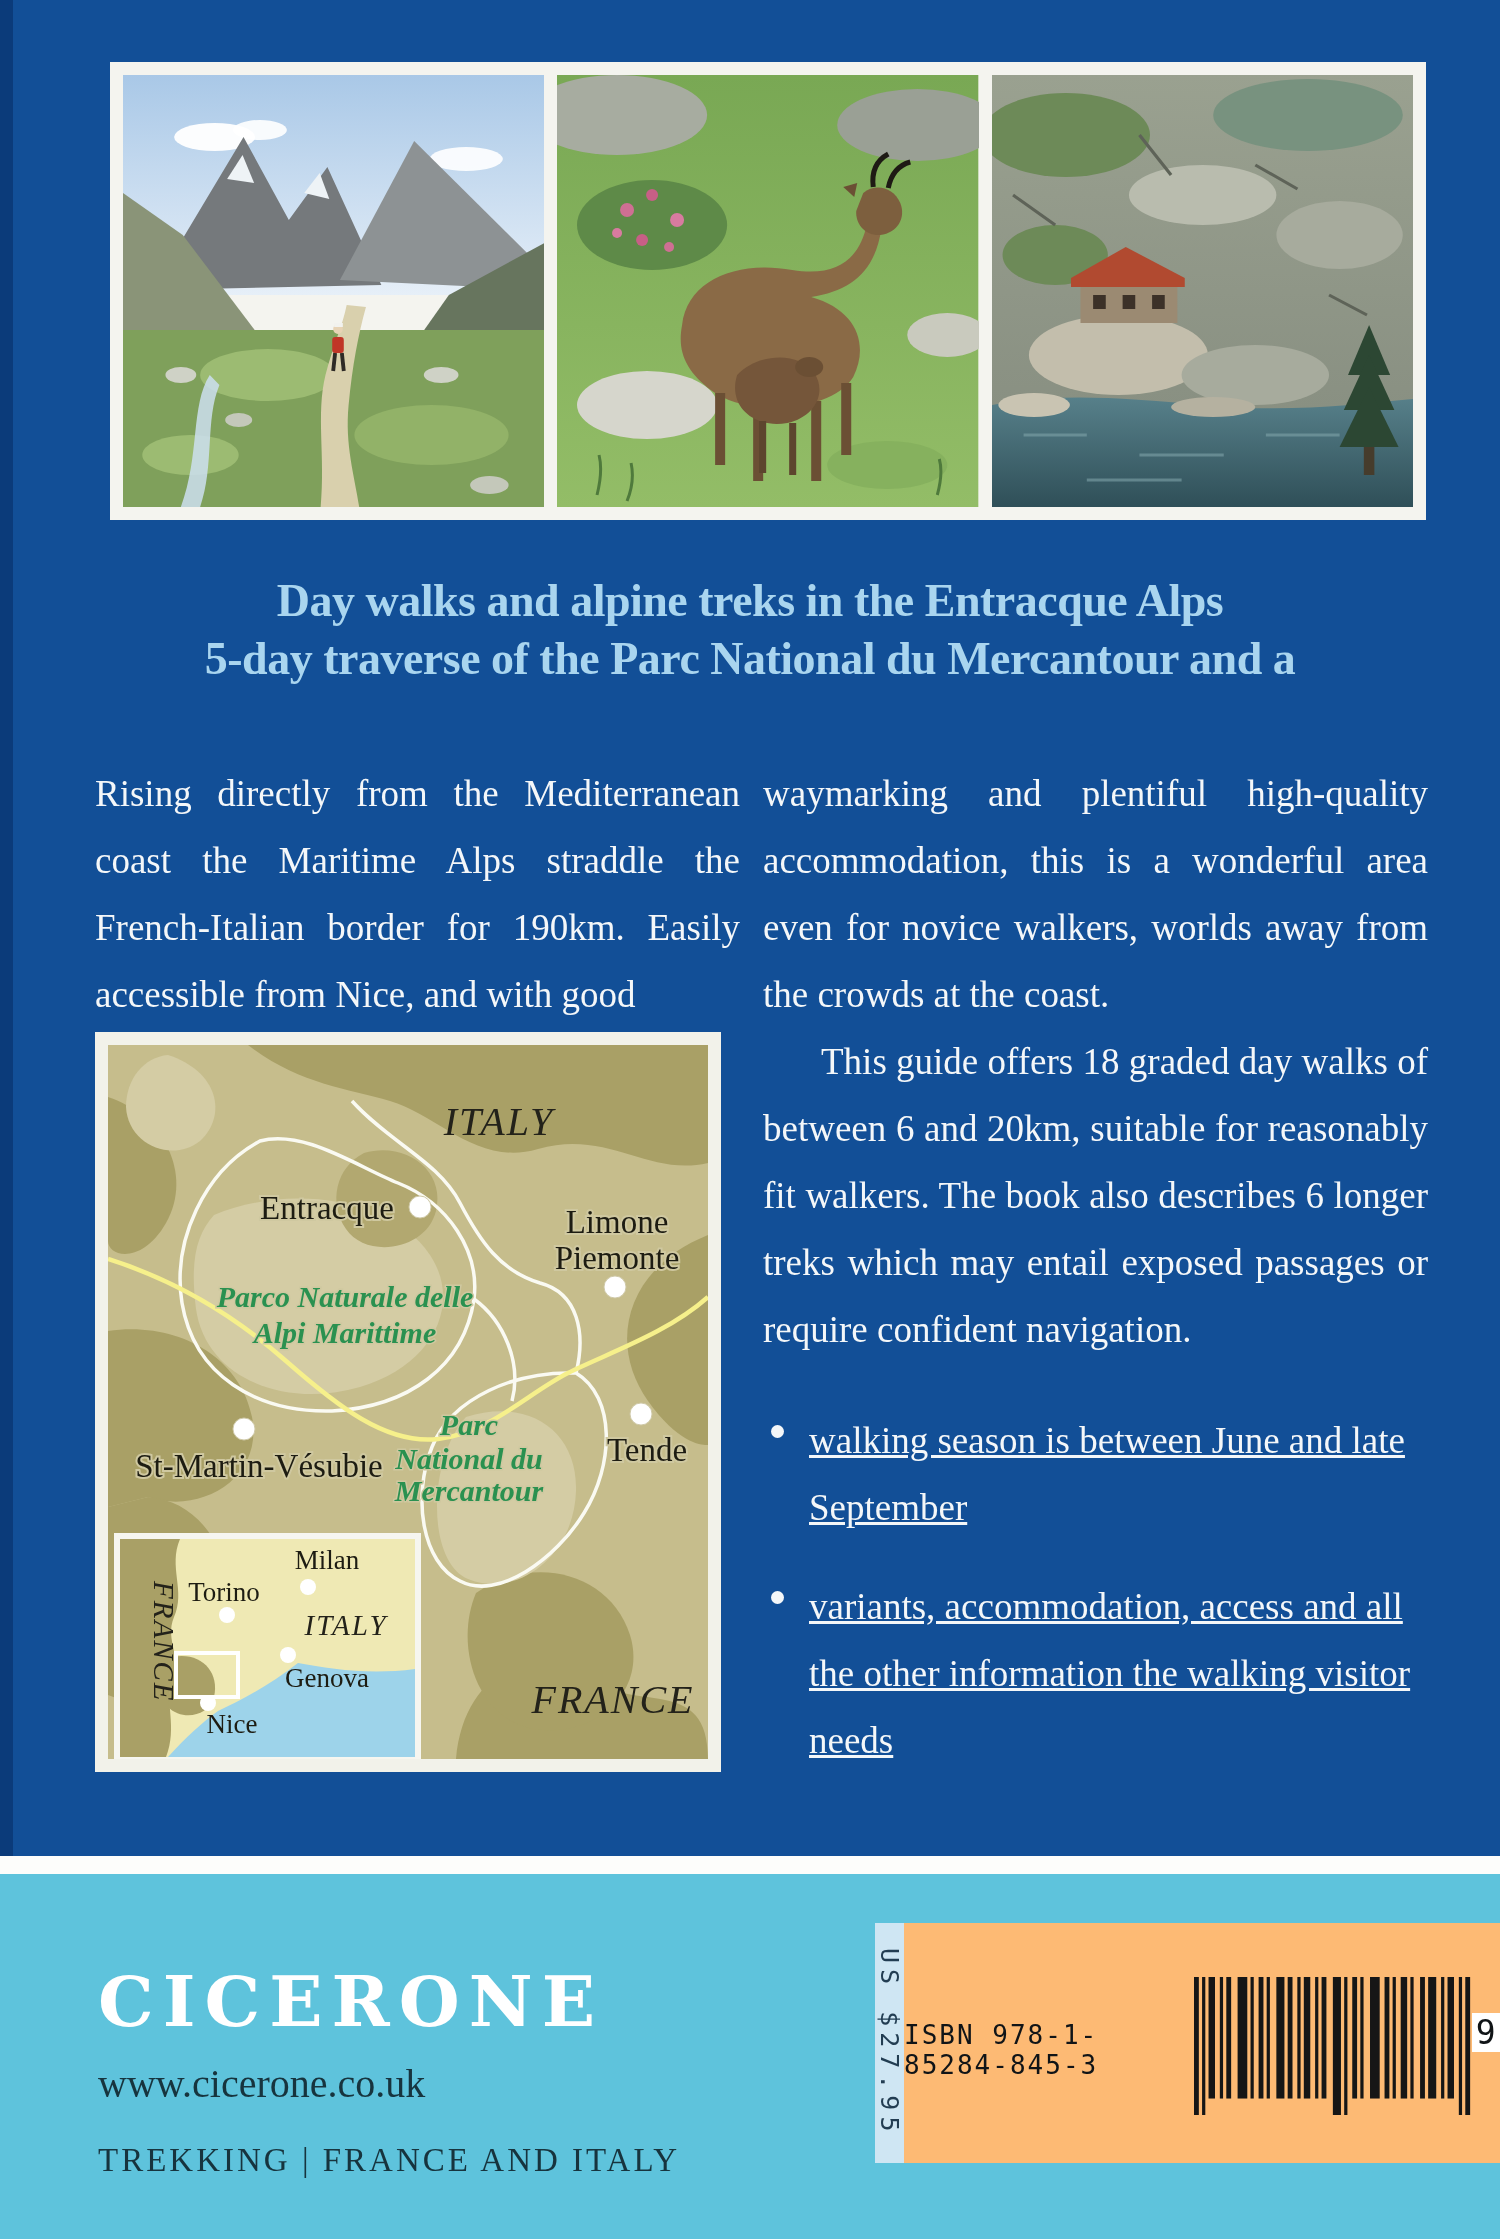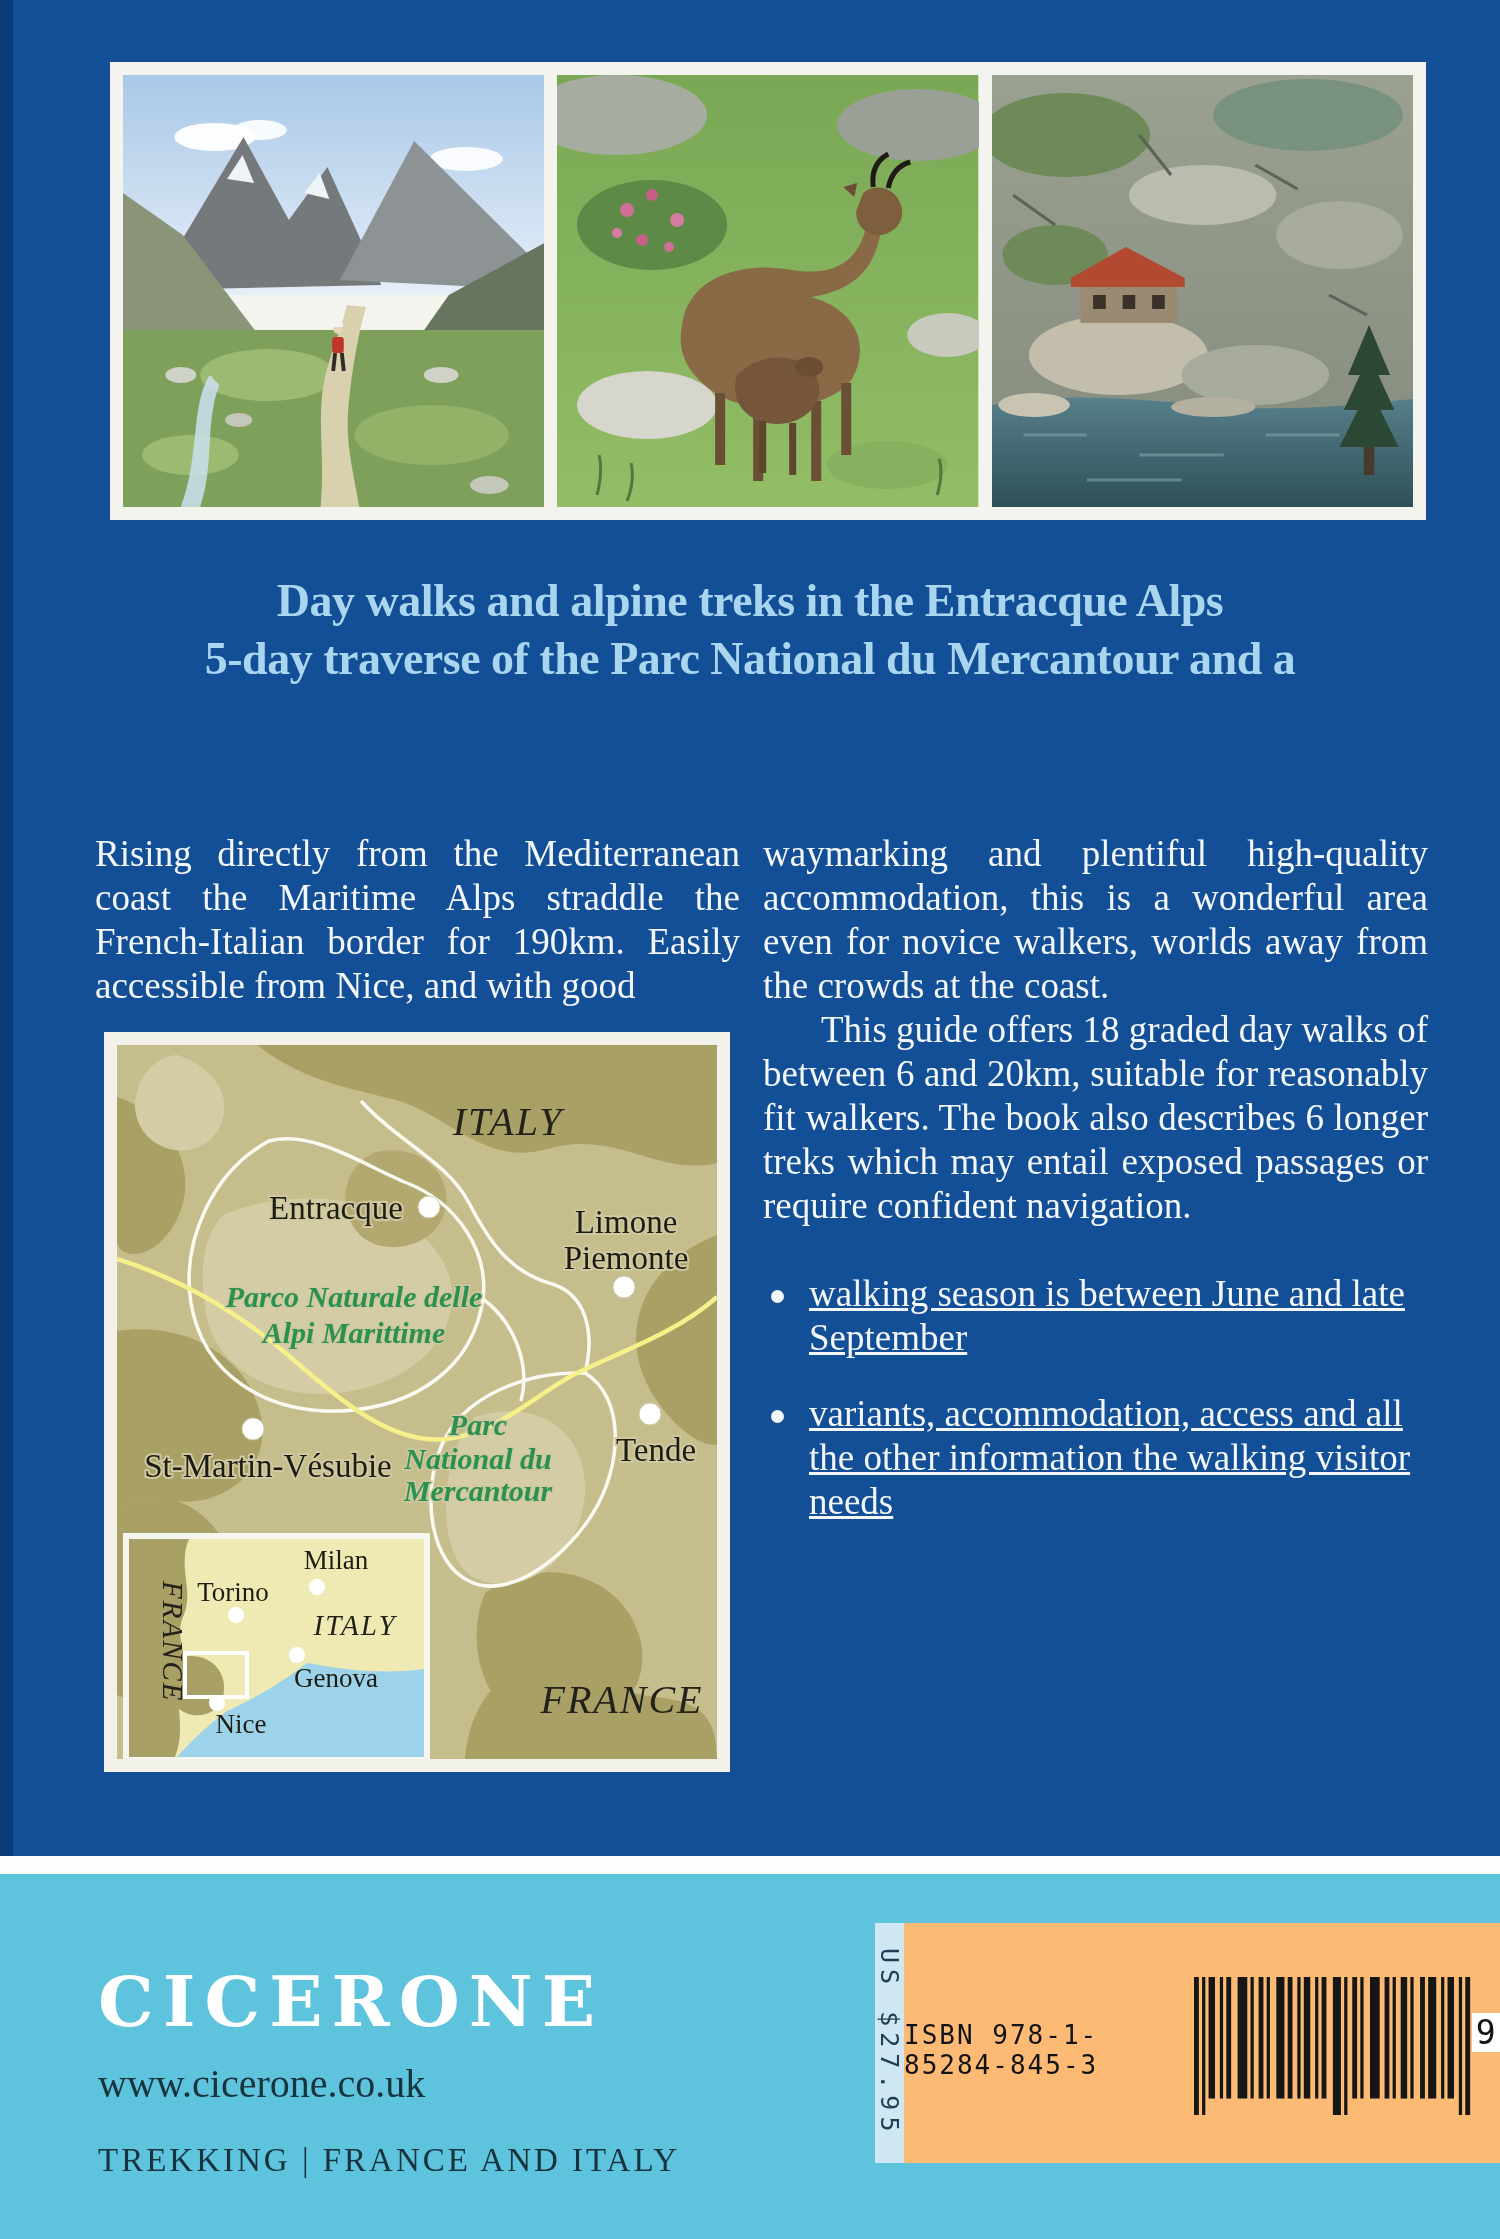--- a/index.html
+++ b/index.html
@@ -13,33 +13,33 @@
                background:#f4f4ef;display:flex;gap:13px;padding:13px;box-sizing:border-box;}
   .photo{flex:1;overflow:hidden;position:relative;}
   .photo svg{width:100%;height:100%;display:block;}
 
   
   .headline{position:absolute;left:0;top:572px;width:1500px;text-align:center;
             font-weight:700;font-size:46px;line-height:58px;color:#a9d5ef;
             letter-spacing:-0.5px;}
 
   
-  .col{position:absolute;top:832px;color:#f4f7f9;font-size:37px;line-height:44px;
+  .col{position:absolute;top:760px;color:#f4f7f9;font-size:37px;line-height:67px;
        text-align:justify;}
   .col-left{left:95px;width:645px;}
   .col-right{left:763px;width:665px;}
   .col p{margin:0;}
   .col .p2{text-indent:58px;}
   .bullets{list-style:none;margin:44px 0 12px 0;padding:0;text-decoration:underline;}
   .bullets li{position:relative;padding-left:46px;margin-top:32px;text-align:left;}
   .bullets .dot{position:absolute;left:8px;top:18px;width:13px;height:13px;border-radius:50%;
                 background:#f4f7f9;}
 
   
-  .map-box{position:absolute;left:104px;top:1032px;width:626px;height:740px;
+  .map-box{position:absolute;left:95px;top:1032px;width:626px;height:740px;
            border:13px solid #f2f2ea;box-sizing:border-box;background:#f97316;}
   .map-box svg{display:block;width:600px;height:714px;}
   text.town{font-family:"Liberation Serif",serif;font-size:33px;fill:#1d1c12;
             paint-order:stroke;stroke:#cfc8a0;stroke-width:4px;}
   text.country{font-family:"Liberation Serif",serif;font-style:italic;font-size:40px;
                fill:#23221a;letter-spacing:2px;}
   text.park{font-family:"Liberation Serif",serif;font-style:italic;font-weight:700;
             font-size:30px;fill:#2a9150;paint-order:stroke;stroke:#cfc8a0;stroke-width:3px;}
   text.itown{font-family:"Liberation Serif",serif;font-size:27px;fill:#1d1c12;}
   text.icountry{font-family:"Liberation Serif",serif;font-style:italic;font-size:29px;

